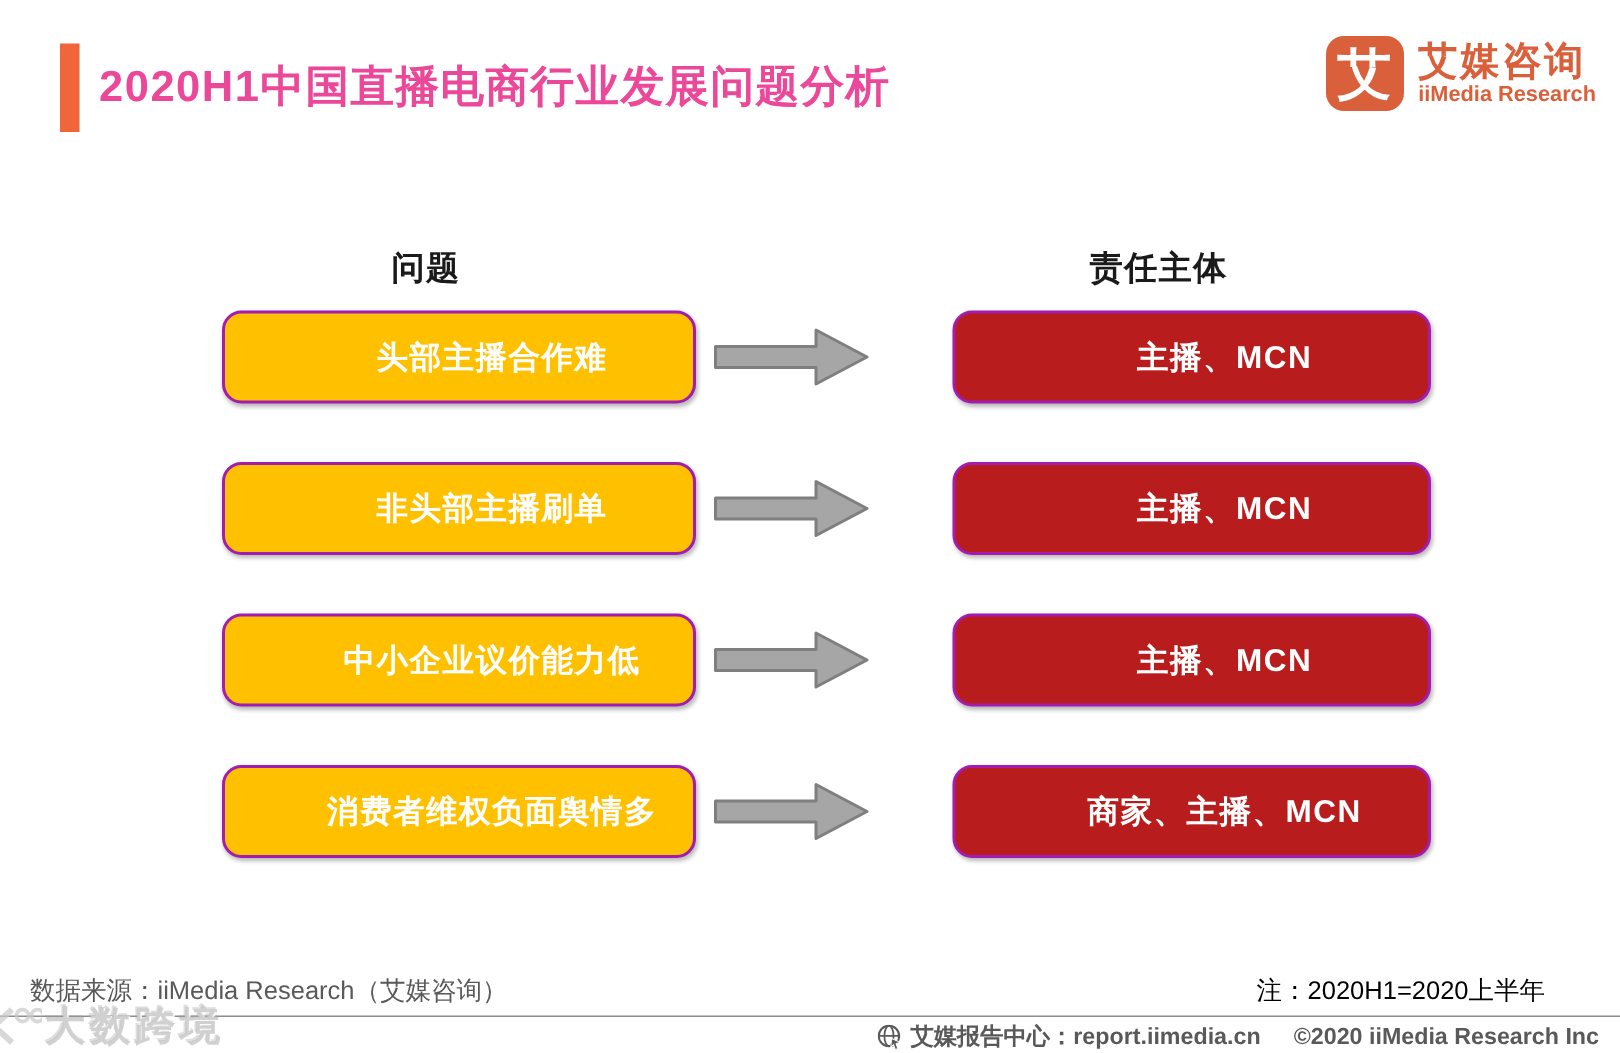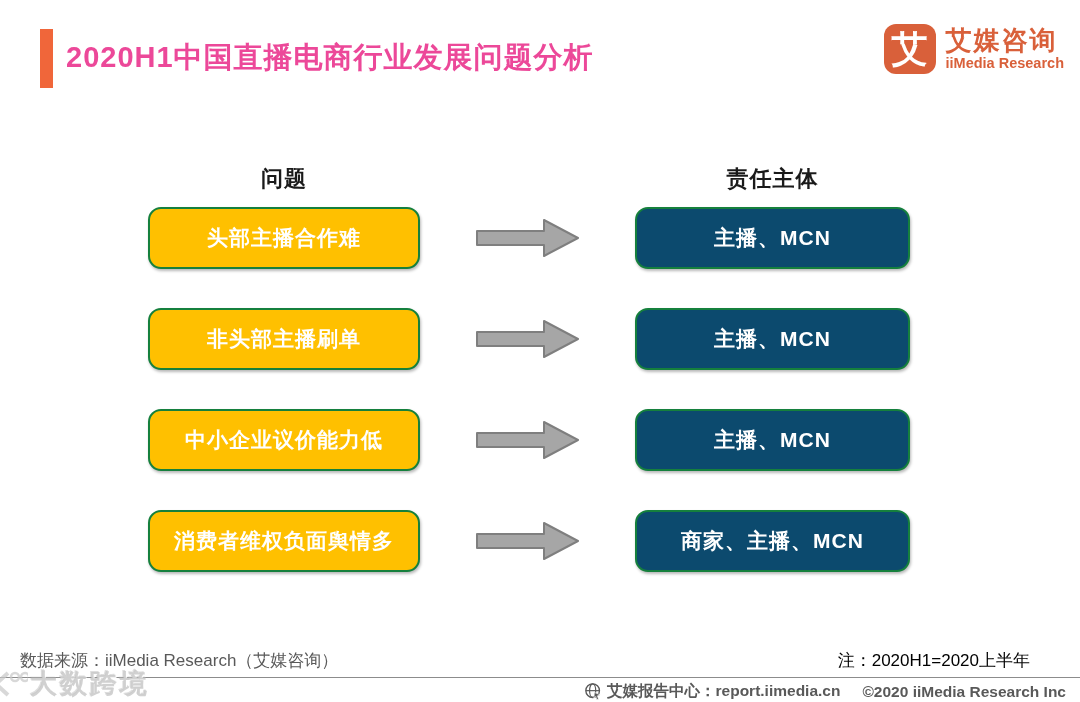--- a/index.html
+++ b/index.html
@@ -15,25 +15,25 @@
     display:flex;align-items:center;justify-content:center;font-size:36px;font-weight:bold;line-height:1;}
   .logo-text{margin-left:10px;color:#D9603A;}
   .logo-cn{font-size:26px;font-weight:bold;letter-spacing:2px;line-height:1.1;}
   .logo-en{font-size:14.5px;font-weight:bold;line-height:1.2;}
 
   
   .col-header{position:absolute;top:164px;font-size:22px;font-weight:bold;color:#1a1a1a;text-align:center;letter-spacing:1px;}
   .col-header.left{left:148px;width:272px;}
   .col-header.right{left:635px;width:275px;}
 
-  .box{position:absolute;height:58px;border:2px solid #15803d;border-radius:13px;
+  .box{position:absolute;height:58px;border:2px solid #a21caf;border-radius:13px;
     display:flex;align-items:center;justify-content:center;color:#ffffff;font-weight:bold;
-    font-size:21px;letter-spacing:1px;box-shadow:1px 2px 3px rgba(0,0,0,0.28);}
+    font-size:21px;letter-spacing:1px;box-shadow:1px 2px 3px rgba(0,0,0,0.28);padding-left:44px;}
   .box.problem{left:148px;width:268px;background:#FFC000;}
-  .box.responsible{left:635px;width:271px;background:#0c4a6e;}
+  .box.responsible{left:635px;width:271px;background:#b91c1c;}
   .r1{top:207px;} .r2{top:308px;} .r3{top:409px;} .r4{top:510px;}
 
   .arrow{position:absolute;left:474px;width:108px;height:46px;}
   .a1{top:215px;} .a2{top:316px;} .a3{top:417px;} .a4{top:518px;}
 
   
   .source-note{position:absolute;left:20px;top:649px;font-size:17px;color:#595959;}
   .side-note{position:absolute;right:50px;top:649px;font-size:17px;color:#000000;}
   .footer-line{position:absolute;left:0;top:677px;width:1080px;height:1px;background:#8c8c8c;}
   .footer-bottom{position:absolute;right:14px;top:681px;display:flex;align-items:center;

